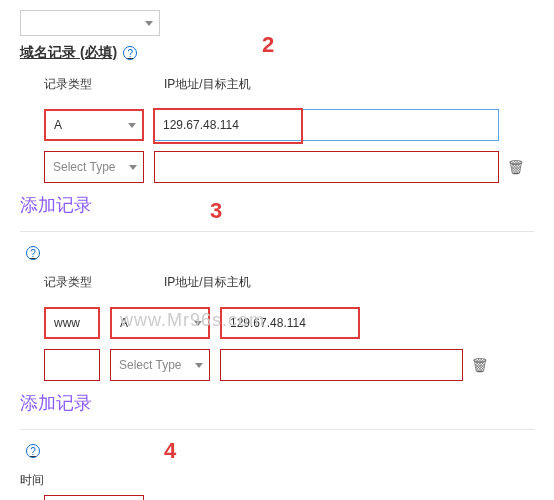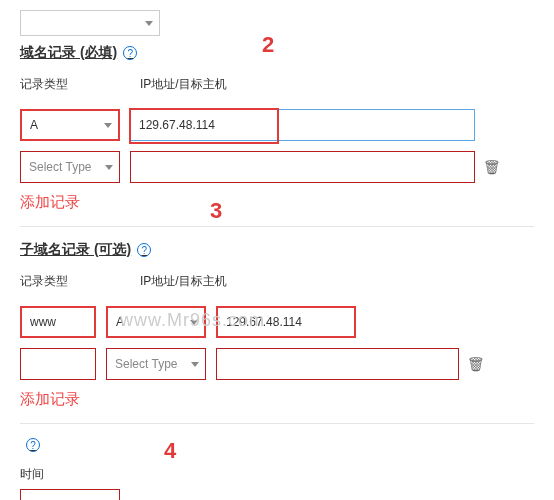--- a/index.html
+++ b/index.html
@@ -1,33 +1,33 @@
 <!DOCTYPE html>
 <html><head>
   <meta charset="utf-8">
   <style>
     * { box-sizing: border-box; margin: 0; padding: 0; }
     body { font-family: Arial, sans-serif; font-size: 13px; color: #333; background: #fff; width: 554px; padding: 10px 20px; position: relative; }
     .top-select { width: 140px; height: 26px; border: 1px solid #ccc; background: #fff; font-size: 12px; padding: 0 6px; margin-bottom: 8px; display: flex; align-items: center; justify-content: space-between; }
     .section-title { font-size: 14px; font-weight: bold; margin: 6px 0 14px 0; display: flex; align-items: center; text-decoration: underline; }
     .help-icon { display: inline-flex; width: 14px; height: 14px; border-radius: 50%; border: 1px solid #0a70d4; color: #0a70d4; font-size: 10px; align-items: center; justify-content: center; margin-left: 6px; font-weight: normal; }
     .field-label { font-size: 12px; color: #333; margin-bottom: 6px; }
-    .row { display: flex; align-items: flex-end; margin-bottom: 10px; }
+    .row { display: flex; align-items: flex-end; margin-bottom: 10px; margin-left: 24px; }
     .col { display: flex; flex-direction: column; margin-right: 10px; }
     .input-box, .select-box { height: 32px; border: 1px solid #b91c1c; background: #fff; font-size: 12px; padding: 0 8px; display: flex; align-items: center; justify-content: space-between; }
     .select-box { padding-right: 6px; }
     .chevron { width: 0; height: 0; border-left: 4px solid transparent; border-right: 4px solid transparent; border-top: 5px solid #888; margin-left: 6px; }
     .w100 { width: 100px; }
-    .w80 { width: 76px; }
+    .w80 { width: 56px; }
     .w-ip { width: 345px; }
     .w-ip-sub { width: 243px; }
     .red-box { border: 2px solid #e03a3a !important; }
     .blue-border { border: 1px solid #5aa6e6 !important; }
     .trash { color: #666; font-size: 14px; margin-left: 8px; cursor: pointer; align-self: center; }
-    .add-link { color: #ef4444; font-size: 15px; margin: 6px 0 14px 0; cursor: pointer; }
+    .add-link { color: #8b5cf6; font-size: 18px; margin: 6px 0 14px 0; cursor: pointer; }
     .divider { border-top: 1px solid #e5e5e5; margin: 8px 0 14px 0; }
     .annot { position: absolute; color: #e03a3a; font-size: 22px; font-weight: bold; font-family: Arial; }
     .watermark { position: absolute; color: #ccc; font-size: 18px; font-weight: normal; left: 120px; top: 310px; pointer-events: none; letter-spacing: 1px; }
     .highlight-box { position: absolute; border: 2px solid #e03a3a; pointer-events: none; }
   </style>
 </head>
 <body>
 
 <div class="top-select">
   <span></span>
@@ -68,21 +68,20 @@
     <span></span>
   </div>
   <span class="trash">🗑</span>
 </div>
 
 <div class="add-link">添加记录</div>
 
 <div class="divider"></div>
 
 <div class="section-title">
-  <span>子域名记录 (可选)</span>
   <span class="help-icon">?</span>
 </div>
 
 <div class="row">
   <div class="col" style="width:110px;">
     <div class="field-label">记录类型</div>
   </div>
   <div class="col">
     <div class="field-label">IP地址/目标主机</div>
   </div>

